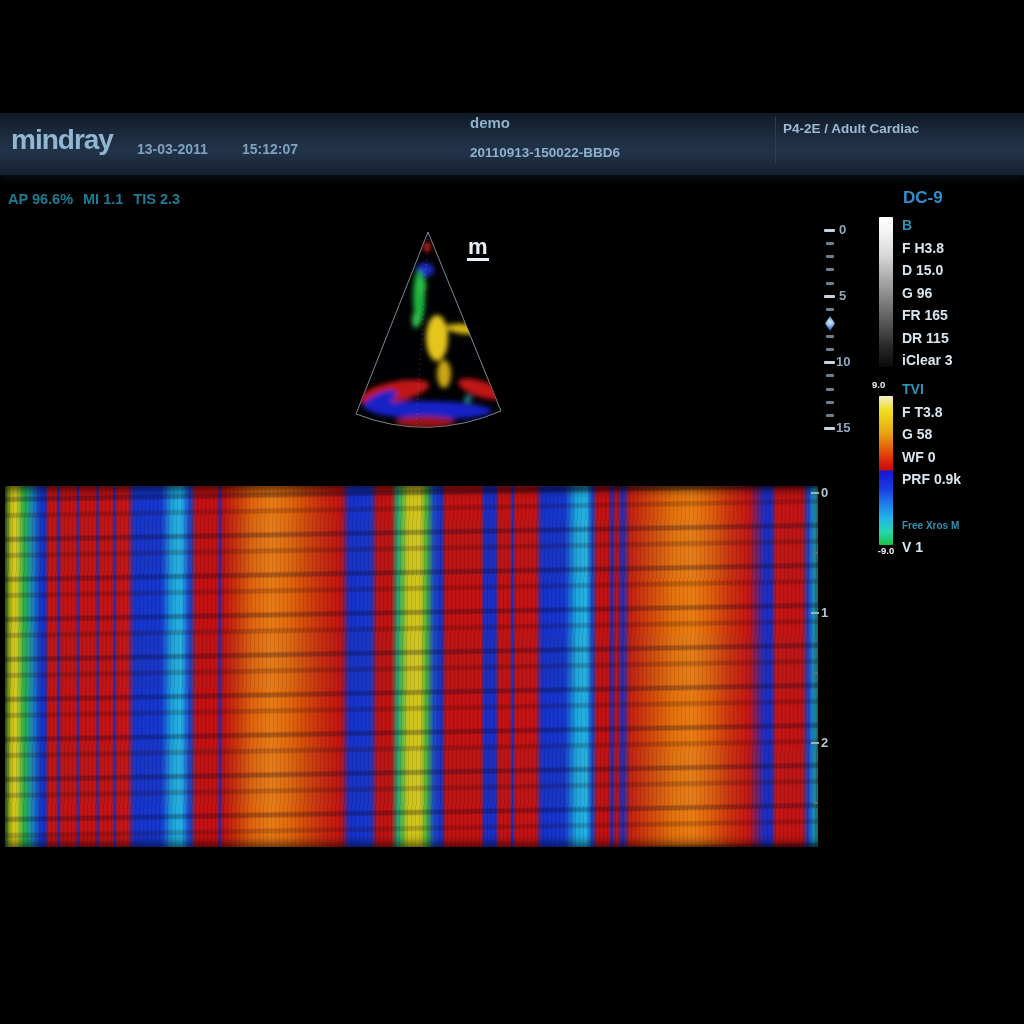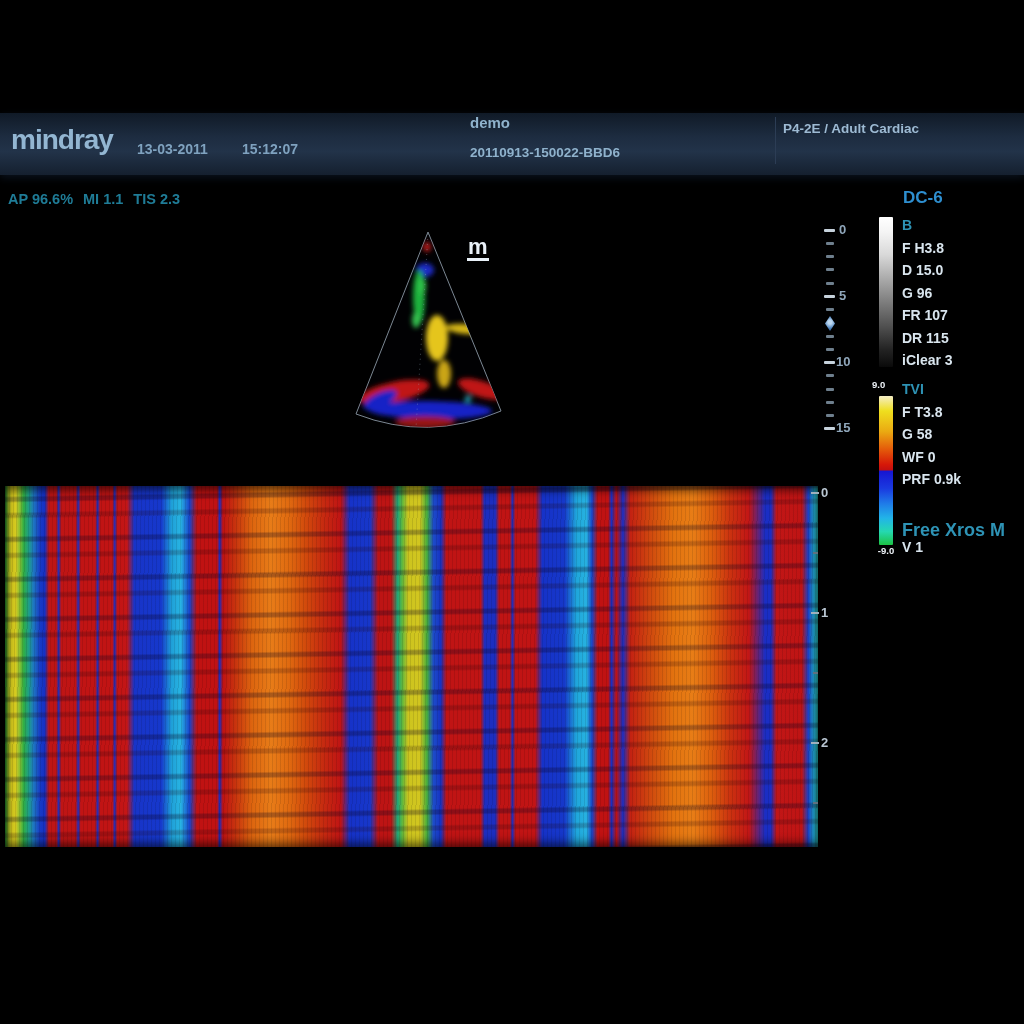--- a/index.html
+++ b/index.html
@@ -53,21 +53,21 @@
   .param-col{font-size:14px;line-height:22.5px;color:#d9e5ee;}
   .param-col .accent{color:#2e93b5;}
   .b-params{left:902px;top:214px;}
   .tvi-params{left:902px;top:378px;}
   .tvibar{
     left:879px;top:396px;width:14px;height:149px;border-radius:1px;
     background:linear-gradient(180deg,#f5eec6 0%,#efdf1e 10%,#eaa912 24%,#e4590a 36%,#d61808 46%,#c41010 49.5%,#1616d2 50.5%,#1a3ae0 62%,#1f7ae8 72%,#22b4e8 82%,#25d8b0 91%,#1cc244 100%);
   }
   .scale-max{left:872px;top:379px;width:28px;text-align:left;font-size:9.5px;color:#eef3f8;}
   .scale-min{left:870px;top:545px;width:32px;text-align:center;font-size:9.5px;color:#eef3f8;}
-  .free-xros{left:902px;top:520px;font-size:18px;color:#2e93b5;}
+  .free-xros{left:902px;top:520px;font-size:10px;color:#2e93b5;}
   .v-param{left:902px;top:539px;font-size:14px;color:#d9e5ee;}
 
   
   .cine-wrap{left:3px;top:454px;width:280px;height:18px;}
   .cine-line{position:absolute;left:2px;top:6px;width:182px;height:2px;background:#2b4c6a;}
   .cine-cap{position:absolute;left:0;top:2px;width:2px;height:10px;background:#33587a;}
   .cine-end{position:absolute;left:183px;top:1px;width:2px;height:13px;background:#3a6288;}
   .cine-foot{position:absolute;left:178px;top:12px;width:5px;height:2px;background:#3a6288;}
   .cine-counter{position:absolute;left:194px;top:1px;font-size:12px;color:#40627e;}
 
@@ -177,29 +177,29 @@
     <div class="abs tick" style="left:826px;top:401px"></div>
     <div class="abs tick" style="left:826px;top:414px"></div>
     <div class="abs tick major" style="left:824px;top:427px"></div>
     <div class="b-ruler-label" style="left:839px;top:222px">0</div>
     <div class="b-ruler-label" style="left:839px;top:288px">5</div>
     <div class="b-ruler-label" style="left:836px;top:354px">10</div>
     <div class="b-ruler-label" style="left:836px;top:420px">15</div>
     <div class="abs focus-marker"></div>
   </div>
 
-  <div class="abs model-label">DC-6</div>
+  <div class="abs model-label">DC-9</div>
   <div class="abs graybar"></div>
 
   <div class="abs param-col b-params">
     <div class="accent">B</div>
     <div>F H3.8</div>
     <div>D 15.0</div>
     <div>G 96</div>
-    <div>FR 107</div>
+    <div>FR 165</div>
     <div>DR 115</div>
     <div>iClear 3</div>
   </div>
 
   <div class="abs scale-max">9.0</div>
   <div class="abs tvibar"></div>
   <div class="abs scale-min">-9.0</div>
 
   <div class="abs param-col tvi-params">
     <div class="accent">TVI</div>

